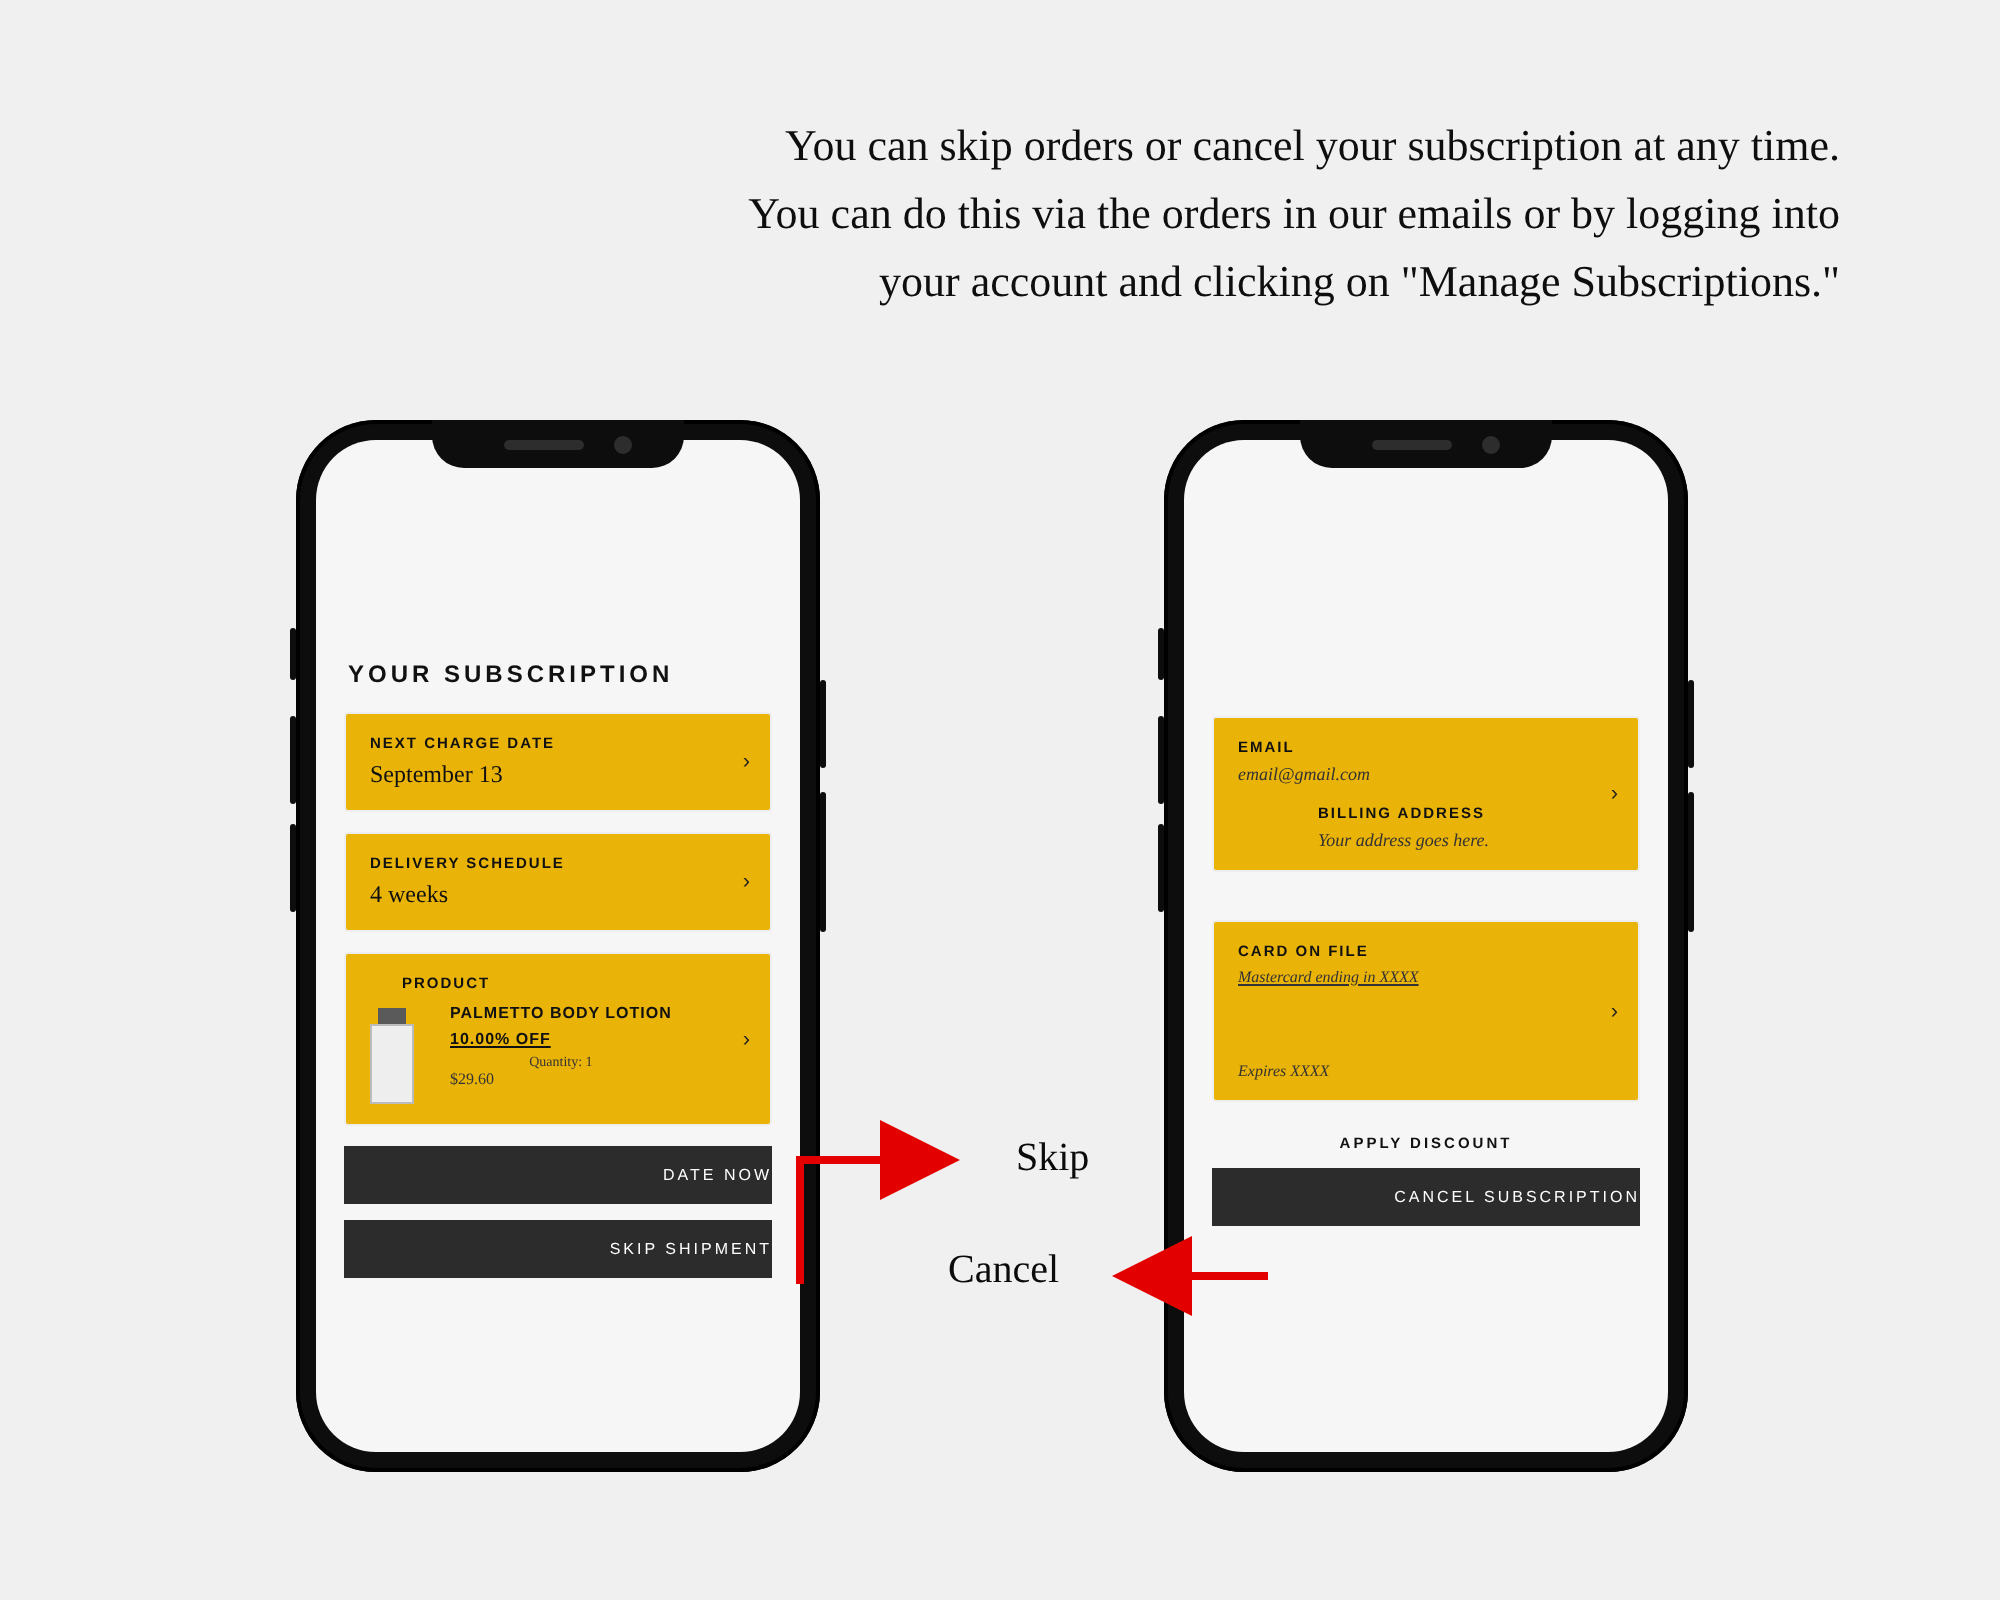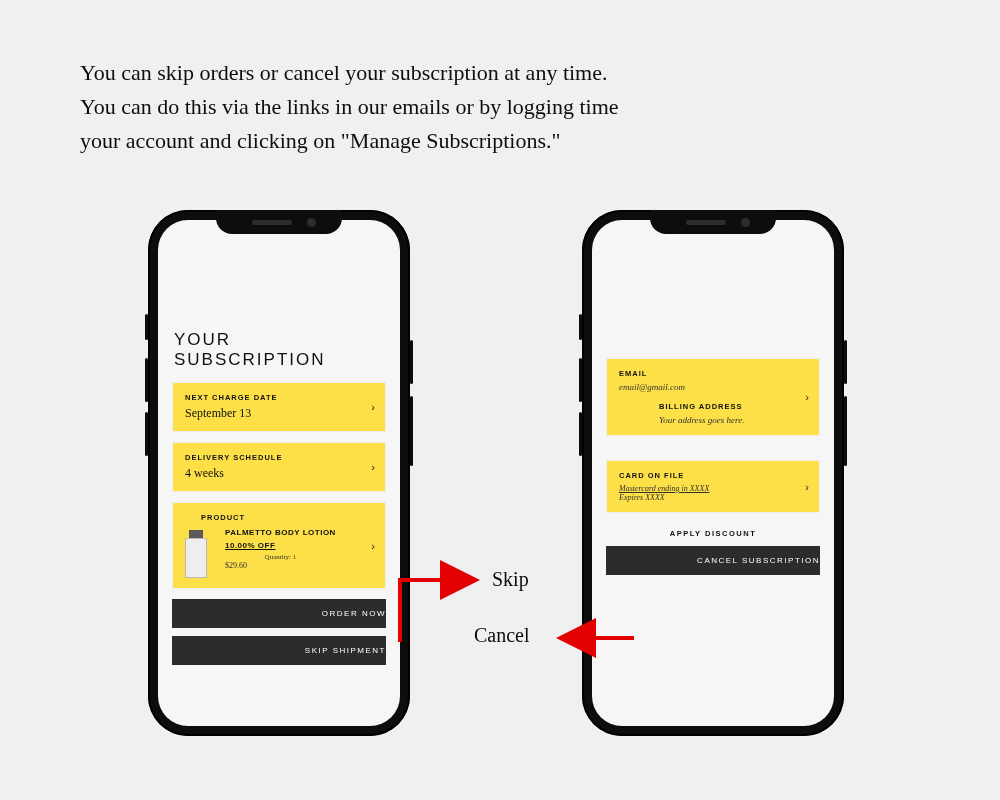--- a/index.html
+++ b/index.html
@@ -5,21 +5,21 @@
   * { box-sizing: border-box; margin: 0; padding: 0; }
   body {
     width: 1000px;
     height: 800px;
     background: #f0f0f0;
     font-family: Georgia, 'Times New Roman', serif;
     position: relative;
     overflow: hidden;
   }
   .instruction {
-    text-align: left;
+    text-align: right;
     padding: 56px 80px 0;
     font-size: 22px;
     line-height: 1.55;
     color: #0e0e0e;
   }
   .stage {
     position: absolute;
     top: 210px;
     left: 0;
     width: 1000px;
@@ -72,28 +72,28 @@
     position:absolute;
     top:10px; left:10px; right:10px; bottom:10px;
     background:#f6f6f6;
     border-radius:30px;
     overflow:hidden;
     padding: 54px 14px 14px;
     font-family: Arial, Helvetica, sans-serif;
     color:#111;
   }
   .screen .title{
-    font-weight:400;
-    font-size:17px;
+    font-weight:700;
+    font-size:12px;
     letter-spacing:2px;
     margin: 56px 2px 12px;
     font-family: Arial, Helvetica, sans-serif;
   }
   .card{
-    background:#fde047;
+    background:#eab308;
     border:1px solid #eee;
     border-radius:2px;
     padding:10px 12px;
     margin-bottom:10px;
     position:relative;
   }
   .card .chev{
     position:absolute;
     right:10px; top:50%;
     transform:translateY(-50%);
@@ -179,21 +179,21 @@
     top:0; left:0;
     width:1000px; height:575px;
     pointer-events:none;
   }
 </style>
 </head>
 <body>
 
 <div class="instruction">
   <span>You can skip orders or cancel your subscription at any time.</span><br>
-  <span>You can do this via the links in our emails or by logging time</span><br>
+  <span>You can do this via the orders in our emails or by logging into</span><br>
   <span>your account and clicking on "Manage Subscriptions."</span>
 </div>
 
 <div class="stage">
 
   <div class="phone left">
     <div class="notch"></div>
     <div class="side-btn sb-r1"></div>
     <div class="side-btn sb-r2"></div>
     <div class="side-btn sb-l1"></div>
@@ -224,21 +224,21 @@
           <div>
             <div class="prod-name">PALMETTO BODY LOTION</div>
             <div class="prod-sub">10.00% OFF</div>
             <div class="prod-qty">Quantity: 1</div>
             <div class="prod-price">$29.60</div>
           </div>
         </div>
         <span class="chev">›</span>
       </div>
 
-      <div class="btn">ORDER NOW</div>
+      <div class="btn">DATE NOW</div>
       <div class="btn">SKIP SHIPMENT</div>
     </div>
   </div>
 
   <div class="phone right">
     <div class="notch"></div>
     <div class="side-btn sb-r1"></div>
     <div class="side-btn sb-r2"></div>
     <div class="side-btn sb-l1"></div>
     <div class="side-btn sb-l2"></div>
@@ -254,30 +254,30 @@
           <div class="val italic">Your address goes here.</div>
         </div>
         <span class="chev">›</span>
       </div>
 
       <div style="height:14px;"></div>
 
       <div class="card">
         <div class="lbl">CARD ON FILE</div>
         <div class="val italic" style="font-size:8px;text-decoration:underline;">Mastercard ending in  XXXX</div>
-        <div class="val italic" style="font-size:8px;">Expires  XXXX</div>
+        <div class="val italic" style="font-size:8px;margin-top:38px;">Expires  XXXX</div>
         <span class="chev">›</span>
       </div>
 
       <div class="linkish">APPLY DISCOUNT</div>
       <div class="btn">CANCEL SUBSCRIPTION</div>
     </div>
   </div>
 
-  <div class="arrow-label" style="left:492px; top:358px;">Skip</div>
+  <div class="arrow-label" style="left:508px; top:358px;">Skip</div>
   <div class="arrow-label" style="left:474px; top:414px;">Cancel</div>
 
   <svg class="arrows">
     <defs>
       <marker id="ah" markerWidth="12" markerHeight="12" refX="9" refY="5" orient="auto">
         <path d="M0,0 L10,5 L0,10 Z" fill="#e30000"></path>
       </marker>
     </defs>
 
     <path d="M 400 432 L 400 370 L 476 370" stroke="#e30000" stroke-width="4" fill="none" marker-end="url(#ah)"></path>

